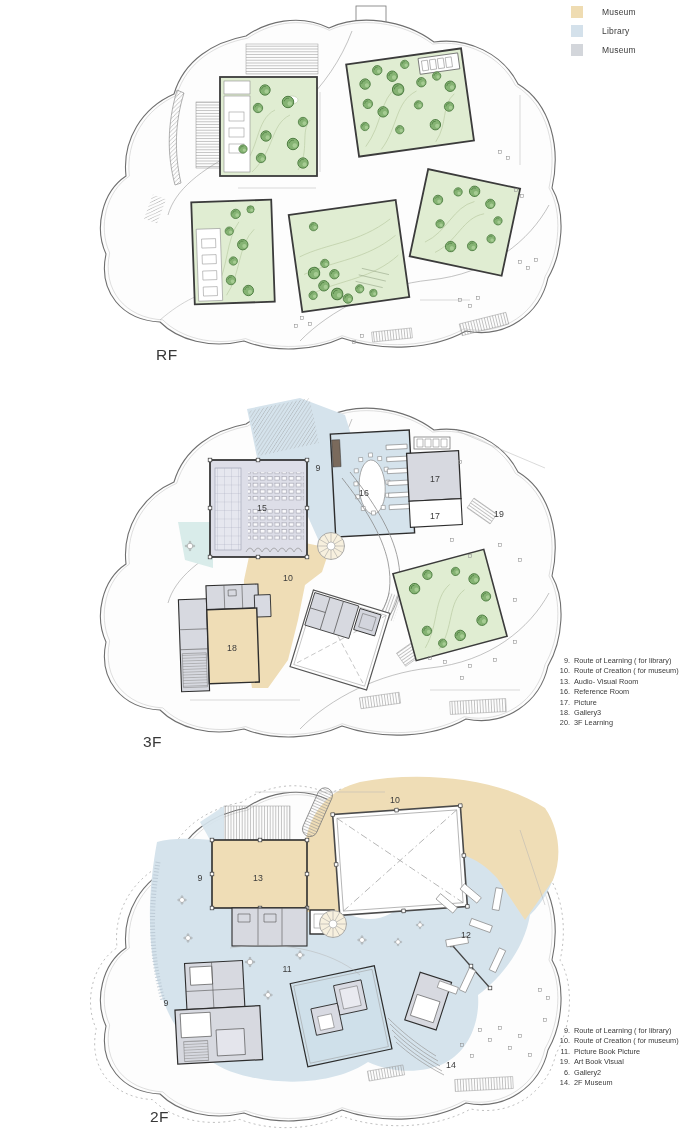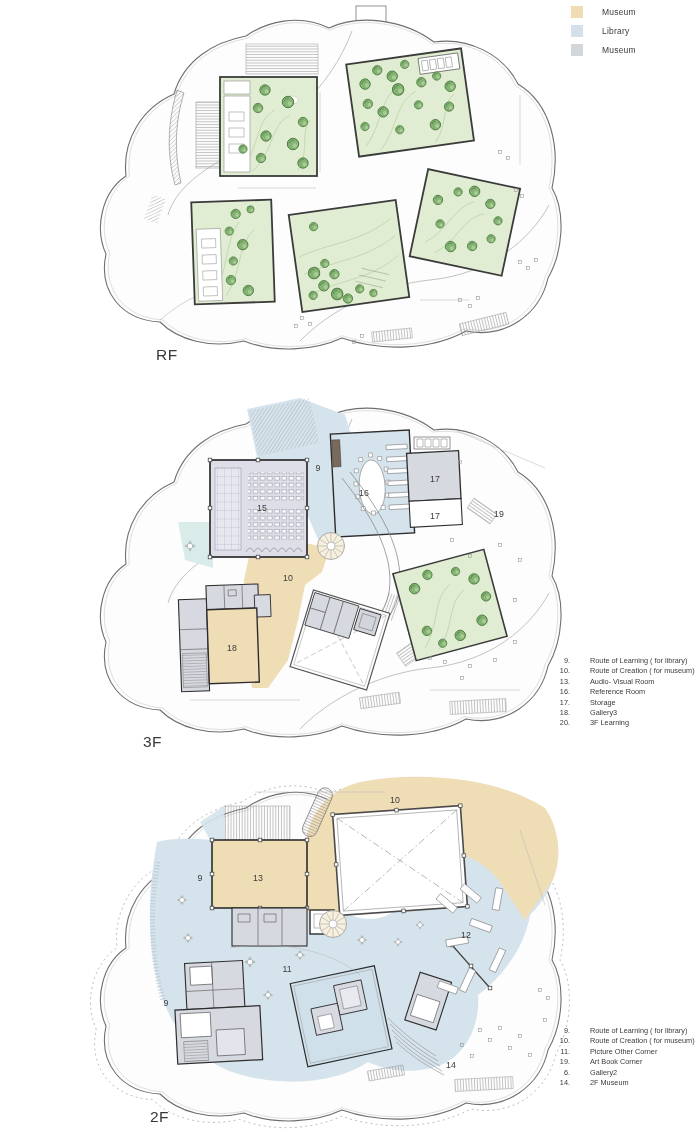--- a/index.html
+++ b/index.html
@@ -8,21 +8,21 @@
   svg{position:absolute;left:0;top:0;}
   .legend{position:absolute;left:571px;top:2px;width:125px;}
   .legend-row{display:flex;align-items:center;height:19px;}
   .legend-row svg{position:static;display:block;}
   .legend-label{margin-left:19px;font-size:8.5px;color:#3c3c3c;letter-spacing:.2px;}
   .notes{position:absolute;width:146px;font-size:7.3px;line-height:10.4px;color:#3a3a3a;}
   .notes-3f{left:554px;top:656px;}
   .notes-2f{left:554px;top:1026px;}
   .note-row{display:flex;}
   .note-num{width:16px;text-align:right;flex:0 0 16px;}
-  .note-text{margin-left:20px;white-space:nowrap;}
+  .note-text{margin-left:4px;white-space:nowrap;}
   text{font-family:"Liberation Sans", sans-serif;}
   .rmlbl{font-size:8.8px;fill:#3c3c3c;}
   .flrlbl{font-size:15.5px;fill:#383838;letter-spacing:.5px;}
 </style>
 </head>
 <body>
 
 <div class="page">
 
 <svg width="700" height="1140" viewBox="0 0 700 1140">
@@ -500,21 +500,21 @@
   <div class="note-row">
         <span class="note-num">13.</span>
         <span class="note-text">Audio- Visual Room</span>
       </div>
   <div class="note-row">
         <span class="note-num">16.</span>
         <span class="note-text">Reference Room</span>
       </div>
   <div class="note-row">
         <span class="note-num">17.</span>
-        <span class="note-text">Storage</span>
+        <span class="note-text">Picture</span>
       </div>
   <div class="note-row">
         <span class="note-num">18.</span>
         <span class="note-text">Gallery3</span>
       </div>
   <div class="note-row">
         <span class="note-num">20.</span>
         <span class="note-text">3F Learning</span>
       </div>
 </div>
@@ -523,25 +523,25 @@
   <div class="note-row">
         <span class="note-num">9.</span>
         <span class="note-text">Route of Learning ( for library)</span>
       </div>
   <div class="note-row">
         <span class="note-num">10.</span>
         <span class="note-text">Route of Creation ( for museum)</span>
       </div>
   <div class="note-row">
         <span class="note-num">11.</span>
-        <span class="note-text">Picture Other Corner</span>
+        <span class="note-text">Picture Book Picture</span>
       </div>
   <div class="note-row">
         <span class="note-num">19.</span>
-        <span class="note-text">Art Book Corner</span>
+        <span class="note-text">Art Book Visual</span>
       </div>
   <div class="note-row">
         <span class="note-num">6.</span>
         <span class="note-text">Gallery2</span>
       </div>
   <div class="note-row">
         <span class="note-num">14.</span>
         <span class="note-text">2F Museum</span>
       </div>
 </div>

